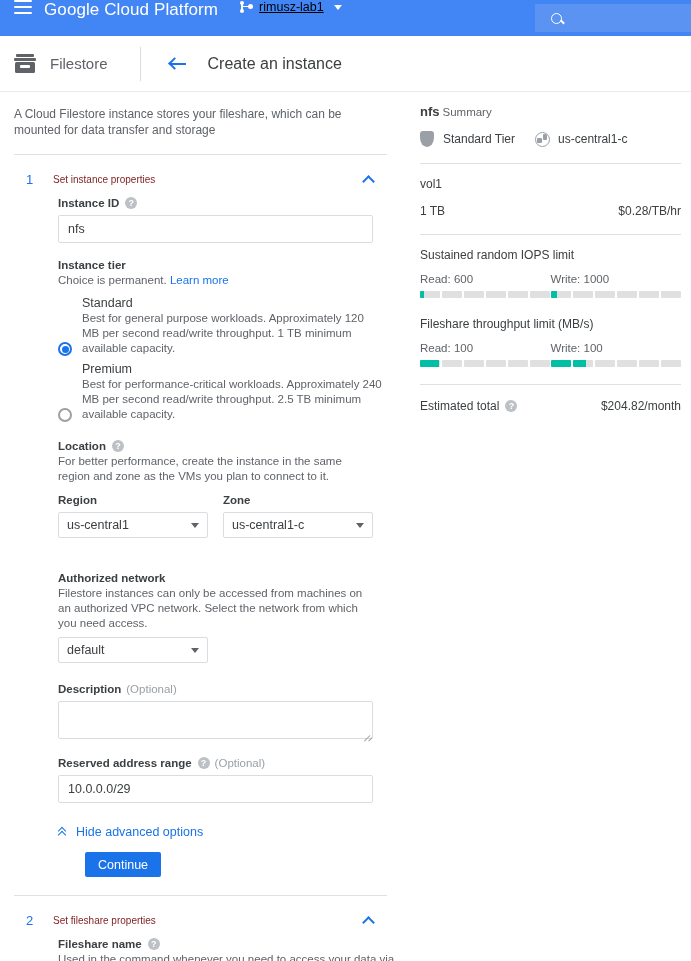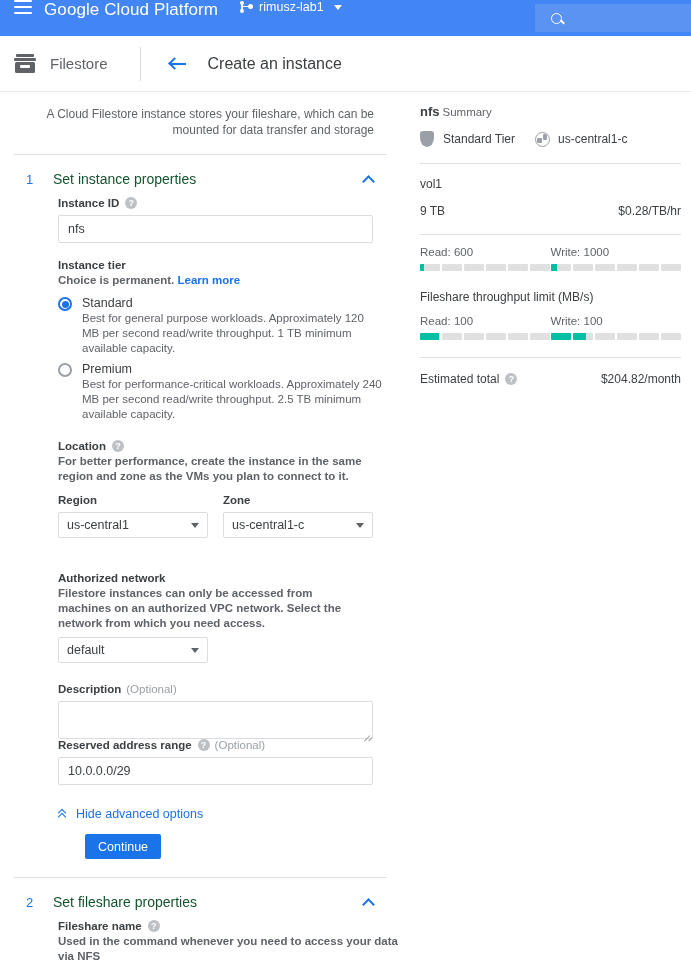--- a/index.html
+++ b/index.html
@@ -24,21 +24,21 @@
     cursor: pointer;
   }
   .hamburger i { display: block; height: 2px; background: #fff; border-radius: 1px; }
   .gcp-logo {
     font-size: 17px; color: #fff; letter-spacing: .1px;
     font-family: "Liberation Sans", sans-serif; font-weight: 400;
     white-space: nowrap;
   }
   .project-chip {
     display: flex; align-items: center; gap: 5px;
-    margin-left: 22px; cursor: pointer; color: #ffffff;
+    margin-left: 22px; cursor: pointer; color: #000000; text-decoration: underline;
   }
   .proj-icon { width: 14px; height: 13px; position: relative; display:inline-block; }
   .proj-icon b {
     position: absolute; background: #fff; display: block; border-radius: 50%;
   }
   .proj-icon b.d1 { width: 4px; height: 4px; left: 0; top: 0; }
   .proj-icon b.d2 { width: 4px; height: 4px; left: 0; top: 8px; }
   .proj-icon b.d3 { width: 5px; height: 5px; left: 8px; top: 3px; }
   .proj-icon i.ln {
     position: absolute; background: #fff; width: 1.5px; height: 9px; left: 1px; top: 2px;
@@ -105,54 +105,54 @@
   }
   .page-title { margin-left: 20px; font-size: 16px; color: #3c4043; }
 
   
   .content { display: flex; padding-top: 0; }
   .left-col { width: 408px; padding-left: 14px; padding-right: 0; }
   .right-col { width: 283px; padding-left: 12px; padding-right: 10px; }
 
   .intro {
     font-size: 12px; color: #5f6368; line-height: 16px;
-    margin-top: 14px; width: 360px; text-align: right;
+    margin-top: 14px; width: 360px;
   }
   .sec-divider { height: 1px; background: #e0e0e0; margin: 16px 0 0 0; width: 373px; }
 
   .section-head {
     display: flex; align-items: center; height: 36px;
     margin-top: 6px; width: 373px; cursor: pointer;
   }
   .sec-num { width: 15px; color: #1a73e8; font-size: 13px; margin-left: 12px; }
-  .sec-title { font-size: 14px; color: #14532d; margin-left: 12px; flex: 1; }
+  .sec-title { font-size: 10px; color: #7f1d1d; margin-left: 12px; flex: 1; }
   .chev-up {
     width: 9px; height: 9px; border-left: 2px solid #1a73e8; border-top: 2px solid #1a73e8;
     transform: rotate(45deg); margin-right: 14px; margin-top: 4px;
   }
 
   .fields { padding-left: 44px; }
 
   .lbl { font-size: 11.5px; font-weight: bold; color: #3c4043; display: flex; align-items: center; }
   .lbl .opt { font-weight: normal; color: #9aa0a6; margin-left: 5px; }
   .help {
     width: 12px; height: 12px; border-radius: 50%; background: #bdc1c6;
     color: #fff; font-size: 9px; line-height: 12px; text-align: center;
     margin-left: 6px; display: inline-block; cursor: pointer; font-weight: bold;
   }
-  .sublbl { font-size: 11.5px; color: #5f6368; line-height: 15px; margin-top: 2px; font-weight: bold; }
+  .sublbl { font-size: 11.5px; color: #5f6368; line-height: 15px; margin-top: 2px; }
   .link { color: #1a73e8; cursor: pointer; }
 
   .txtinput {
     width: 315px; height: 28px; border: 1px solid #dadce0; border-radius: 2px;
     margin-top: 6px; padding: 0 9px; font-size: 12.5px; color: #3c4043;
     display: flex; align-items: center; background: #fff; cursor: text;
   }
 
-  .radio-row { display: flex; margin-top: 8px; }
+  .radio-row { display: flex; margin-top: 8px; align-items: flex-end; }
   .radio {
     width: 14px; height: 14px; border-radius: 50%; border: 2px solid #9aa0a6;
     flex: none; margin-top: 1px; margin-right: 10px; position: relative; cursor: pointer;
   }
   .radio.on { border-color: #1a73e8; }
   .radio.on::after {
     content: ""; position: absolute; width: 7px; height: 7px; border-radius: 50%;
     background: #1a73e8; left: 1.5px; top: 1.5px;
   }
   .radio-main { font-size: 12.5px; color: #3c4043; }
@@ -370,21 +370,21 @@
         <span class="opt">(Optional)</span>
       </div>
       <div class="textarea">
         <span></span>
         <span class="grip">
             <i></i>
             <i></i>
           </span>
       </div>
 
-      <div class="lbl" style="">
+      <div class="lbl" style="margin-top:18px;">
         <span>Reserved address range</span>
         <span class="help">?</span>
         <span class="opt">(Optional)</span>
       </div>
       <div class="txtinput">
         <span>10.0.0.0/29</span>
       </div>
 
       <div class="hide-adv">
         <span class="dbl-chev">
@@ -427,26 +427,27 @@
       <span class="shield"></span>
       <span>Standard Tier</span>
       <span class="globe"></span>
       <span>us-central1-c</span>
     </div>
 
     <div class="sum-div"></div>
 
     <div class="sum-label">vol1</div>
     <div class="sum-row">
-      <span>9 TB</span>
+      <span>1 TB</span>
       <span>$0.28/TB/hr</span>
     </div>
 
     <div class="sum-div"></div>
 
+    <div class="sum-label">Sustained random IOPS limit</div>
     <div class="bar-grid">
       <div class="bar-col">
         <div class="bar-cap">Read: 600</div>
         <div class="bar" id="bar-iops-read">
             <div class="seg">
               <div class="fill" style="width: 18%;"></div>
             </div>
             <div class="seg"></div>
             <div class="seg"></div>
             <div class="seg"></div>

